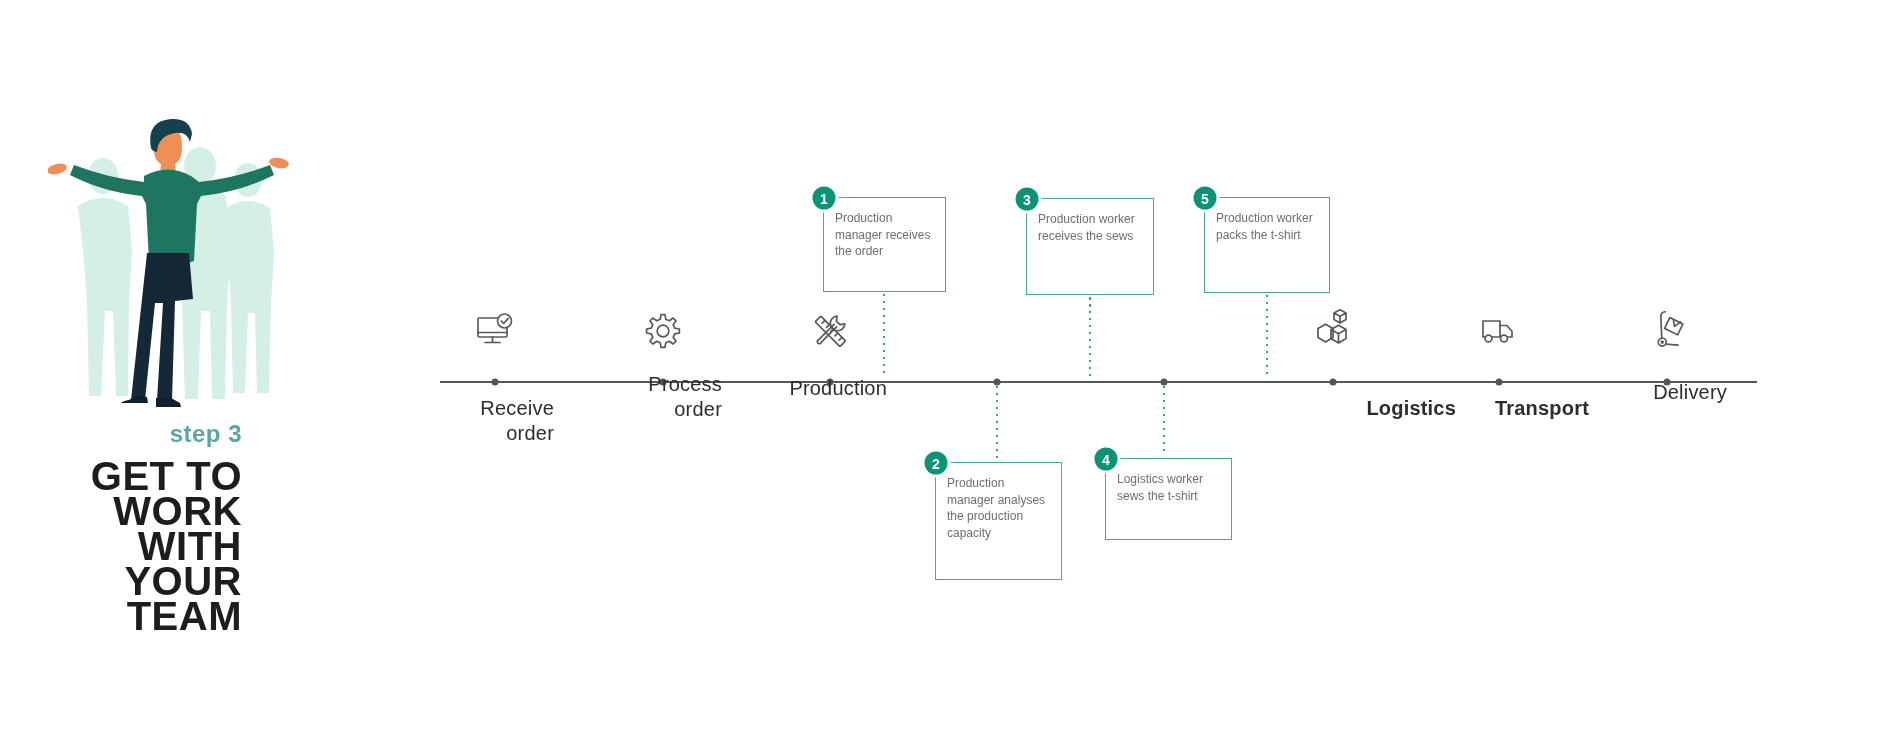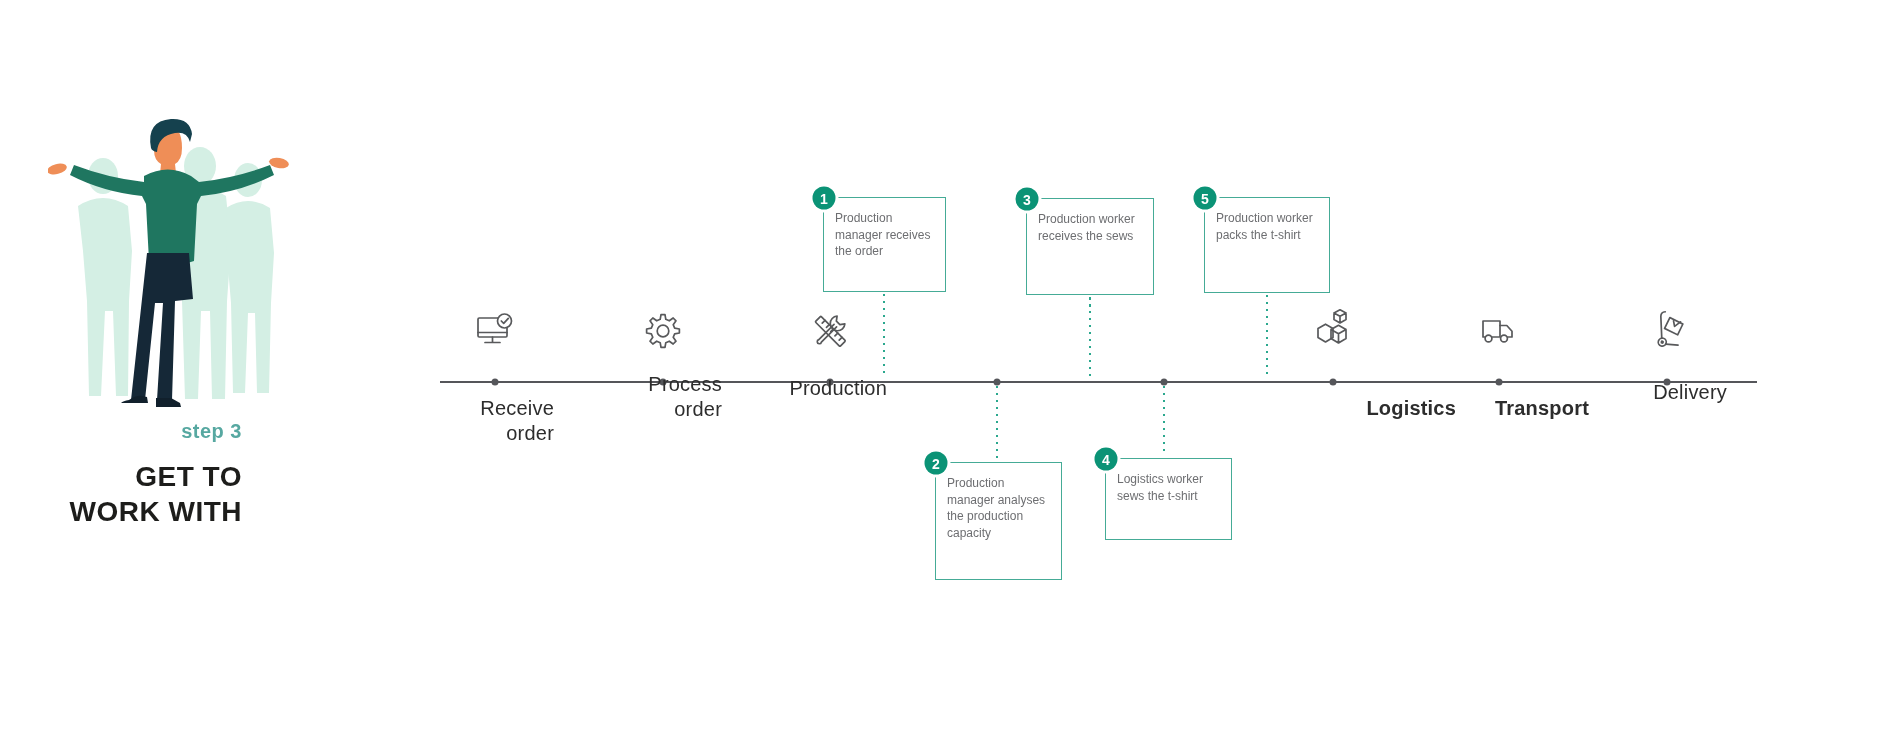--- a/index.html
+++ b/index.html
@@ -5,25 +5,25 @@
   html,body{margin:0;padding:0;background:#fff;}
   .canvas{
     position:relative;width:1878px;height:730px;background:#fff;
     font-family:"Liberation Sans",sans-serif;overflow:hidden;
     --teal:#0b9376; --border:#45ab96; --dotted:#2ba88e; --stepteal:#57a8a1;
     --gray:#55565a; --icongray:#58595b; --title:#1d1d1b; --label:#2d2d2d; --boxtext:#6d6e71;
   }
   .illustration{position:absolute;left:48px;top:106px;width:242px;height:332px;}
   .step-label{
     position:absolute;left:40px;top:420px;width:202px;text-align:right;
-    font-size:20px;font-weight:bold;letter-spacing:.5px;color:var(--stepteal);
+    font-size:24px;font-weight:bold;letter-spacing:.5px;color:var(--stepteal);
   }
   .step-title{
     position:absolute;left:20px;top:459px;width:222px;text-align:right;
-    font-size:28px;font-weight:bold;letter-spacing:.5px;line-height:35px;color:var(--title);
+    font-size:40px;font-weight:bold;letter-spacing:.5px;line-height:35px;color:var(--title);
   }
   .tl-line{position:absolute;height:2px;background:var(--gray);}
   .tl-dot{position:absolute;width:7px;height:7px;border-radius:50%;background:var(--gray);transform:translate(-50%,-50%);}
   .tl-icon{position:absolute;width:46px;height:46px;transform:translateX(-50%);color:var(--icongray);}
   .tl-icon svg{width:46px;height:46px;display:block;}
   .tl-label{
     position:absolute;transform:translateX(-50%);width:118px;text-align:right;
     font-size:20px;line-height:25px;color:var(--label);letter-spacing:.2px;
   }
   .connector{
@@ -62,20 +62,21 @@
       <path fill="#152837" d="M99,147 L141,147 L145,193 L127,195 L124,294 L109,294 L115,197 L107,197 L97,294 L83,294 L94,193 Z"></path>
       <path fill="#11202c" d="M81,294 q8,-5 13,-4 l5,1 1,6 -27,0 q2,-2 8,-3 z"></path>
       <path fill="#11202c" d="M108,292 l15,0 9,5 1,4 -25,0 z"></path>
     </g>
   </svg>
 
   <div class="step-label">step 3</div>
   <div class="step-title">
       <div>GET TO</div>
       <div>WORK WITH</div>
+      <div>YOUR TEAM</div>
     </div>
 
   <div>
       <div class="tl-line" style="left: 440px; top: 381px; width: 1317px;"></div>
       <div class="connector" style="left: 884px; top: 294px; height: 84px;"></div>
       <div class="callout" style="left: 823px; top: 197px; width: 123px; height: 95px;">
         <div class="callout-num">1</div>
         <div class="callout-text">Production manager receives the order</div>
       </div>
       <div class="connector" style="left: 997px; top: 386px; height: 74px;"></div>

